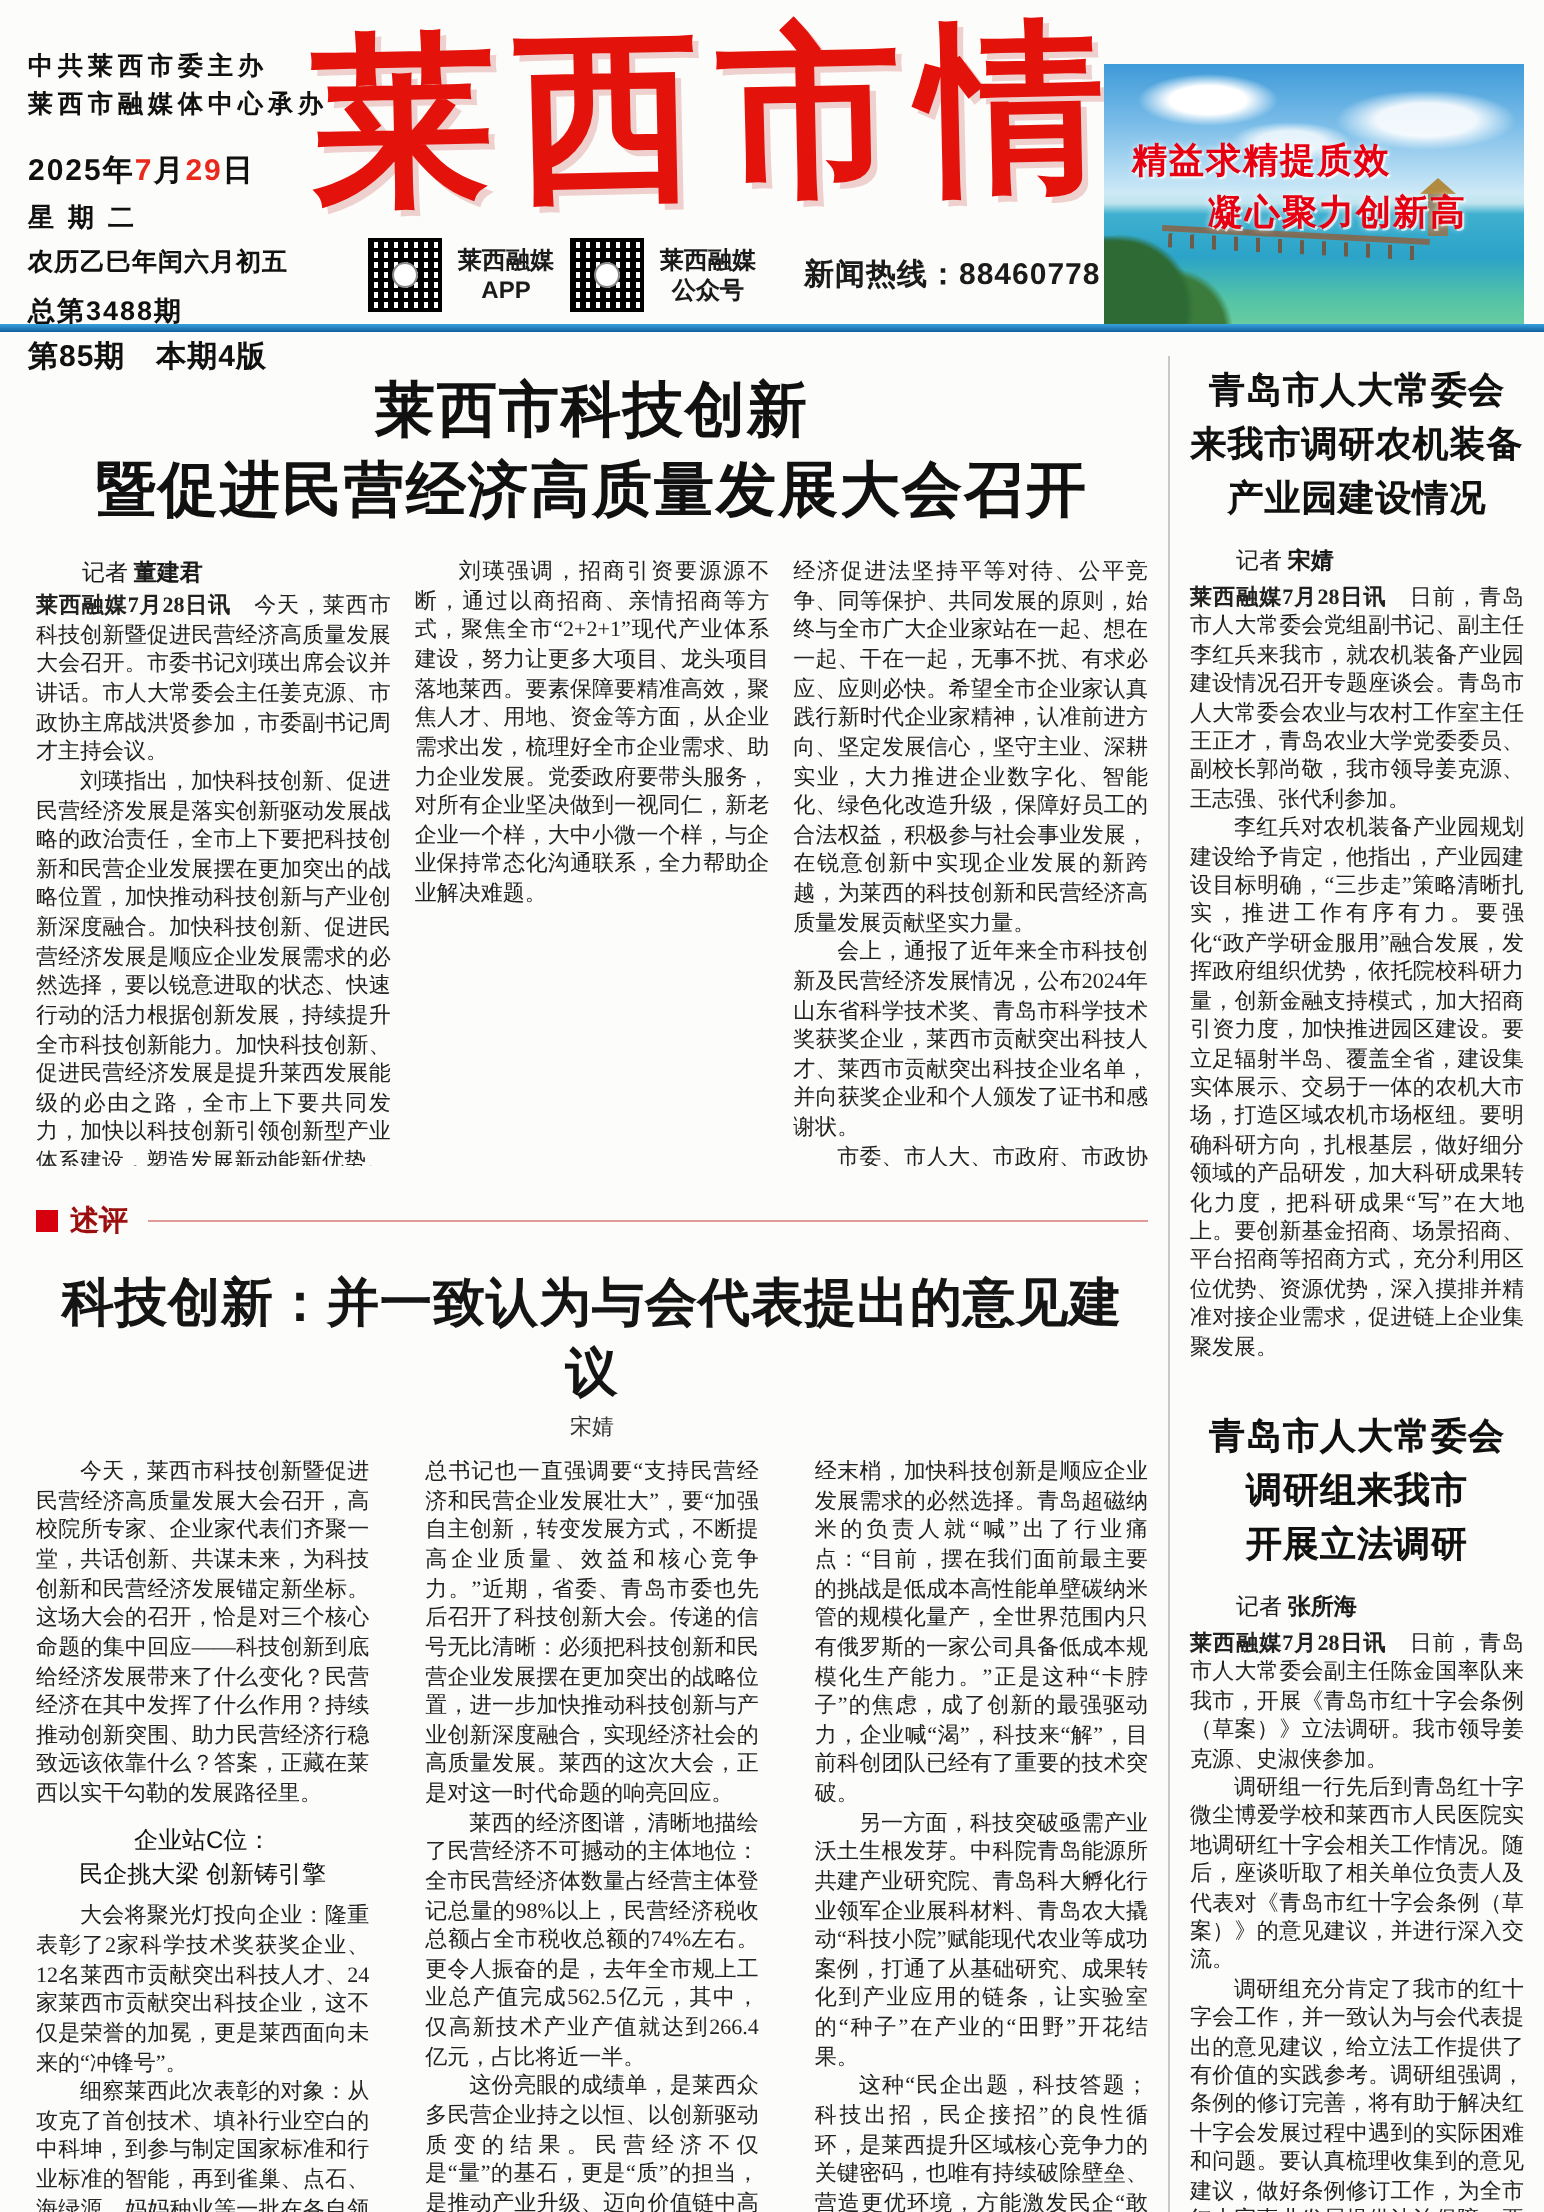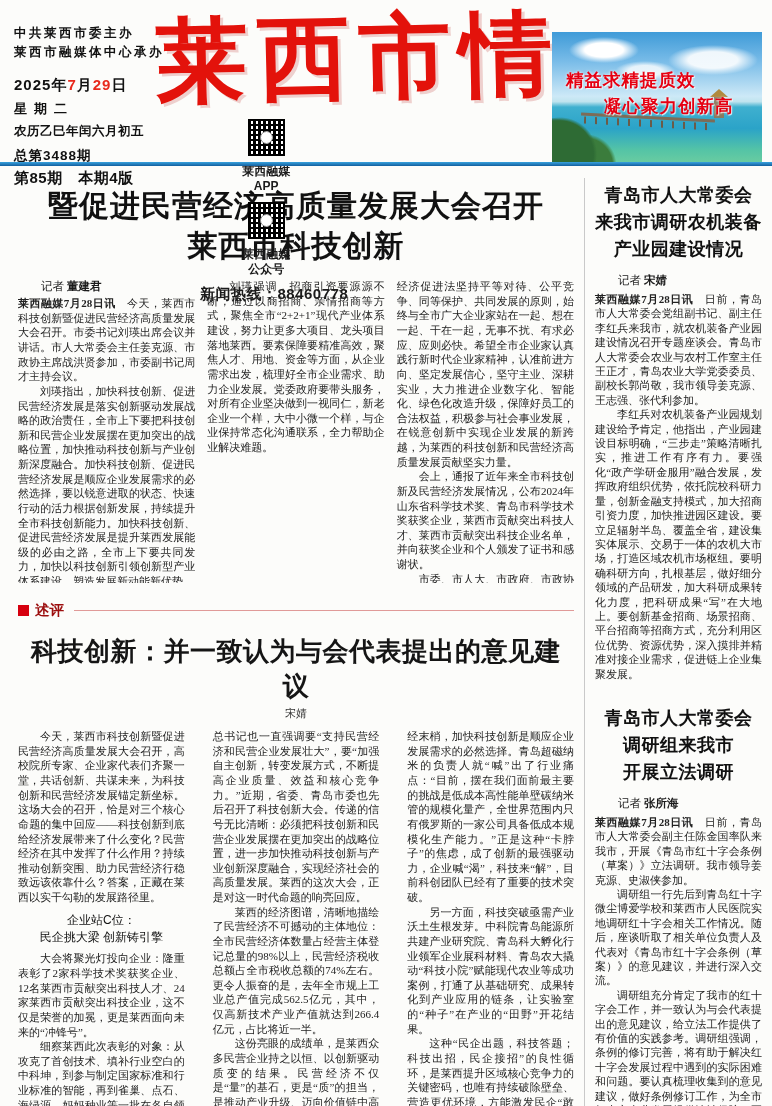--- a/index.html
+++ b/index.html
@@ -19,21 +19,21 @@
   .lunar     { font-size:12.5px; font-weight:bold; margin-top:5px; letter-spacing:0.5px; }
   .issue1    { font-size:13.5px; font-weight:bold; margin-top:7px; letter-spacing:1px; }
   .issue2    { font-size:15px; font-weight:bold; margin-top:4px; letter-spacing:0.5px; }
 
   .paper-title { position:absolute; left:156px; top:0; width:396px; height:116px;
                  display:flex; justify-content:space-between; align-items:center;
                  color:#e3120b; font-weight:900; font-size:92px; line-height:1;
                  transform:rotate(-1.2deg); text-shadow:3px 3px 0 rgba(180,10,5,.18); }
   .paper-title span { display:block; }
 
-  .qr-row { position:absolute; left:184px; top:119px; display:flex; align-items:center; gap:8px;flex-direction:column; }
+  .qr-row { position:absolute; left:184px; top:119px; display:flex; align-items:center; gap:8px; }
   .qr { position:relative; width:37px; height:37px; flex:0 0 37px;
         background:
           repeating-linear-gradient(0deg,#000 0 2px, transparent 2px 5px),
           repeating-linear-gradient(90deg,#000 0 3px, #fff 3px 5px); }
   .qr::after { content:""; position:absolute; left:12px; top:12px; width:13px; height:13px;
                background:#fff; border:1px solid #888; border-radius:50%; box-sizing:border-box; }
   .qr-label { font-family:"Liberation Sans", sans-serif; font-weight:bold; font-size:12px;
               line-height:1.25; text-align:center; white-space:nowrap; }
   .hotline { margin-left:16px; font-family:"Liberation Sans", sans-serif;
              font-weight:bold; font-size:15px; letter-spacing:0.5px; }
@@ -154,22 +154,22 @@
     </div>
 
     <div class="blue-rule"></div>
   </div>
 
   <div class="body-wrap">
 
     <div class="left-zone">
 
       <h1 class="main-headline">
+        <div>莱西市科技创新</div>
         <div>暨促进民营经济高质量发展大会召开</div>
-        <div>莱西市科技创新</div>
       </h1>
 
       <div class="art-cols">
         <div class="art-col">
           <p class="byline"><span>记者</span> <b>董建君</b></p>
           <p class="para cont"><span class="dateline">莱西融媒7月28日讯</span><span>　今天，莱西市科技创新暨促进民营经济高质量发展大会召开。市委书记刘瑛出席会议并讲话。市人大常委会主任姜克源、市政协主席战洪贤参加，市委副书记周才主持会议。</span></p>
           <p class="para">刘瑛指出，加快科技创新、促进民营经济发展是落实创新驱动发展战略的政治责任，全市上下要把科技创新和民营企业发展摆在更加突出的战略位置，加快推动科技创新与产业创新深度融合。加快科技创新、促进民营经济发展是顺应企业发展需求的必然选择，要以锐意进取的状态、快速行动的活力根据创新发展，持续提升全市科技创新能力。加快科技创新、促进民营经济发展是提升莱西发展能级的必由之路，全市上下要共同发力，加快以科技创新引领创新型产业体系建设，塑造发展新动能新优势。</p>
 
         </div>
         <div class="art-col">

